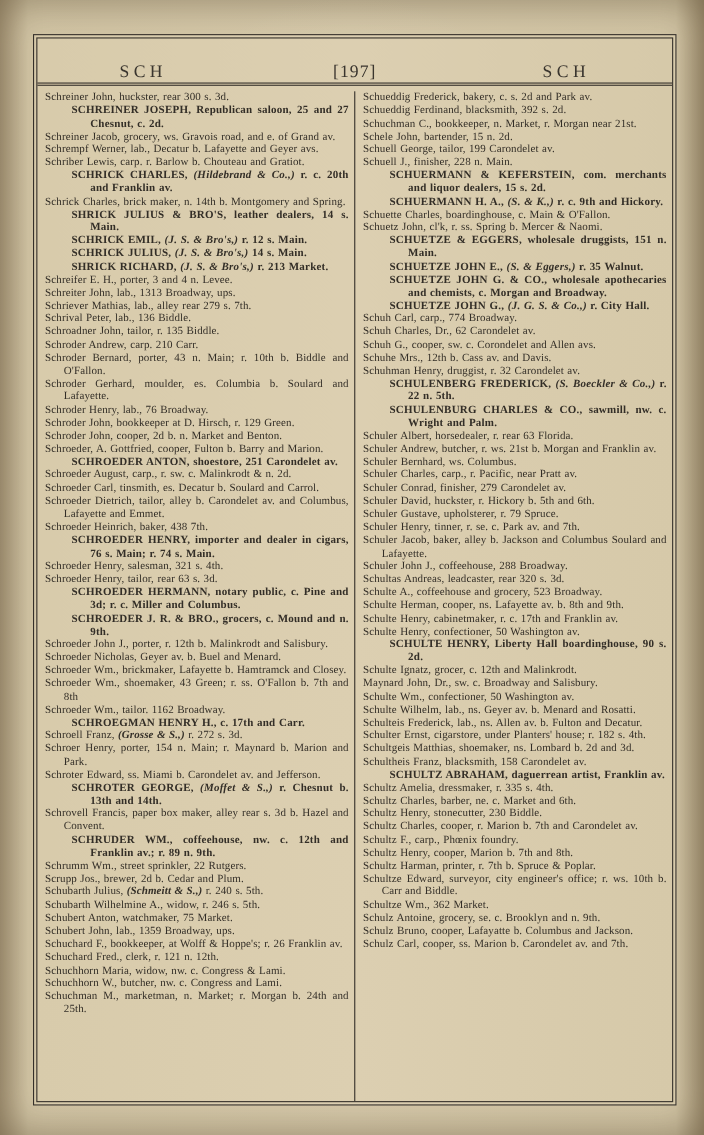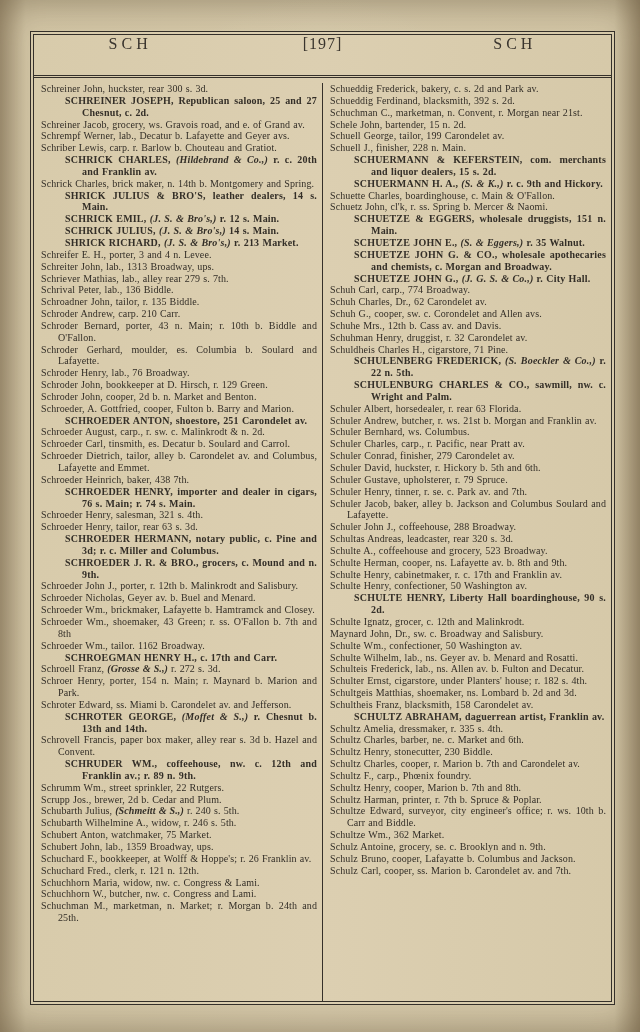--- a/index.html
+++ b/index.html
@@ -15,21 +15,21 @@
       linear-gradient(90deg,#b3a384 0%,#d2c5a5 4%,#d6c9aa 50%,#d2c5a5 96%,#ab9b7c 100%),
       #d4c7a7;
     box-shadow:inset 0 0 38px rgba(60,45,20,0.45);
   }
   .frame{
     position:absolute;left:30px;top:31px;right:25px;bottom:27px;
     border:4px double #35302a;
     background:linear-gradient(90deg,#d8cbab 0%,#dccfb1 50%,#d6c9a9 100%);
   }
   .header{
-    height:40px;display:flex;align-items:flex-start;
+    height:40px;display:flex;align-items:flex-end;
     border-bottom:3px double #35302a;
     color:#3a352e;
   }
   .header > div{flex:1;text-align:center;font-size:16px;}
   .hdr-sch{letter-spacing:4px;}
   .hdr-page{letter-spacing:1px;}
   .cols{
     display:flex;
     height:calc(100% - 43px);
     box-sizing:border-box;
@@ -118,38 +118,37 @@
         <div class="entry">Schubert John, lab., 1359 Broadway, ups.</div>
         <div class="entry">Schuchard F., bookkeeper, at Wolff &amp; Hoppe's; r. 26 Franklin av.</div>
         <div class="entry">Schuchard Fred., clerk, r. 121 n. 12th.</div>
         <div class="entry">Schuchhorn Maria, widow, nw. c. Congress &amp; Lami.</div>
         <div class="entry">Schuchhorn W., butcher, nw. c. Congress and Lami.</div>
         <div class="entry">Schuchman M., marketman, n. Market; r. Morgan b. 24th and 25th.</div>
       </div>
     <div class="col col-right" id="col-right">
         <div class="entry">Schueddig Frederick, bakery, c. s. 2d and Park av.</div>
         <div class="entry">Schueddig Ferdinand, blacksmith, 392 s. 2d.</div>
-        <div class="entry">Schuchman C., marketman, n. Convent, r. Morgan near 21st.</div>
+        <div class="entry">Schuchman C., bookkeeper, n. Market, r. Morgan near 21st.</div>
         <div class="entry">Schele John, bartender, 15 n. 2d.</div>
         <div class="entry">Schuell George, tailor, 199 Carondelet av.</div>
         <div class="entry">Schuell J., finisher, 228 n. Main.</div>
         <div class="entry bold">SCHUERMANN &amp; KEFERSTEIN, com. merchants and liquor dealers, 15 s. 2d.</div>
         <div class="entry bold">SCHUERMANN H. A., <i>(S. &amp; K.,)</i> r. c. 9th and Hickory.</div>
         <div class="entry">Schuette Charles, boardinghouse, c. Main &amp; O'Fallon.</div>
         <div class="entry">Schuetz John, cl'k, r. ss. Spring b. Mercer &amp; Naomi.</div>
         <div class="entry bold">SCHUETZE &amp; EGGERS, wholesale druggists, 151 n. Main.</div>
         <div class="entry bold">SCHUETZE JOHN E., <i>(S. &amp; Eggers,)</i> r. 35 Walnut.</div>
         <div class="entry bold">SCHUETZE JOHN G. &amp; CO., wholesale apothecaries and chemists, c. Morgan and Broadway.</div>
         <div class="entry bold">SCHUETZE JOHN G., <i>(J. G. S. &amp; Co.,)</i> r. City Hall.</div>
         <div class="entry">Schuh Carl, carp., 774 Broadway.</div>
         <div class="entry">Schuh Charles, Dr., 62 Carondelet av.</div>
         <div class="entry">Schuh G., cooper, sw. c. Corondelet and Allen avs.</div>
         <div class="entry">Schuhe Mrs., 12th b. Cass av. and Davis.</div>
         <div class="entry">Schuhman Henry, druggist, r. 32 Carondelet av.</div>
-        <div class="entry">Schuldheis Charles H., cigarstore, 71 Pine.</div>
         <div class="entry bold">SCHULENBERG FREDERICK, <i>(S. Boeckler &amp; Co.,)</i> r. 22 n. 5th.</div>
         <div class="entry bold">SCHULENBURG CHARLES &amp; CO., sawmill, nw. c. Wright and Palm.</div>
         <div class="entry">Schuler Albert, horsedealer, r. rear 63 Florida.</div>
         <div class="entry">Schuler Andrew, butcher, r. ws. 21st b. Morgan and Franklin av.</div>
         <div class="entry">Schuler Bernhard, ws. Columbus.</div>
         <div class="entry">Schuler Charles, carp., r. Pacific, near Pratt av.</div>
         <div class="entry">Schuler Conrad, finisher, 279 Carondelet av.</div>
         <div class="entry">Schuler David, huckster, r. Hickory b. 5th and 6th.</div>
         <div class="entry">Schuler Gustave, upholsterer, r. 79 Spruce.</div>
         <div class="entry">Schuler Henry, tinner, r. se. c. Park av. and 7th.</div>

